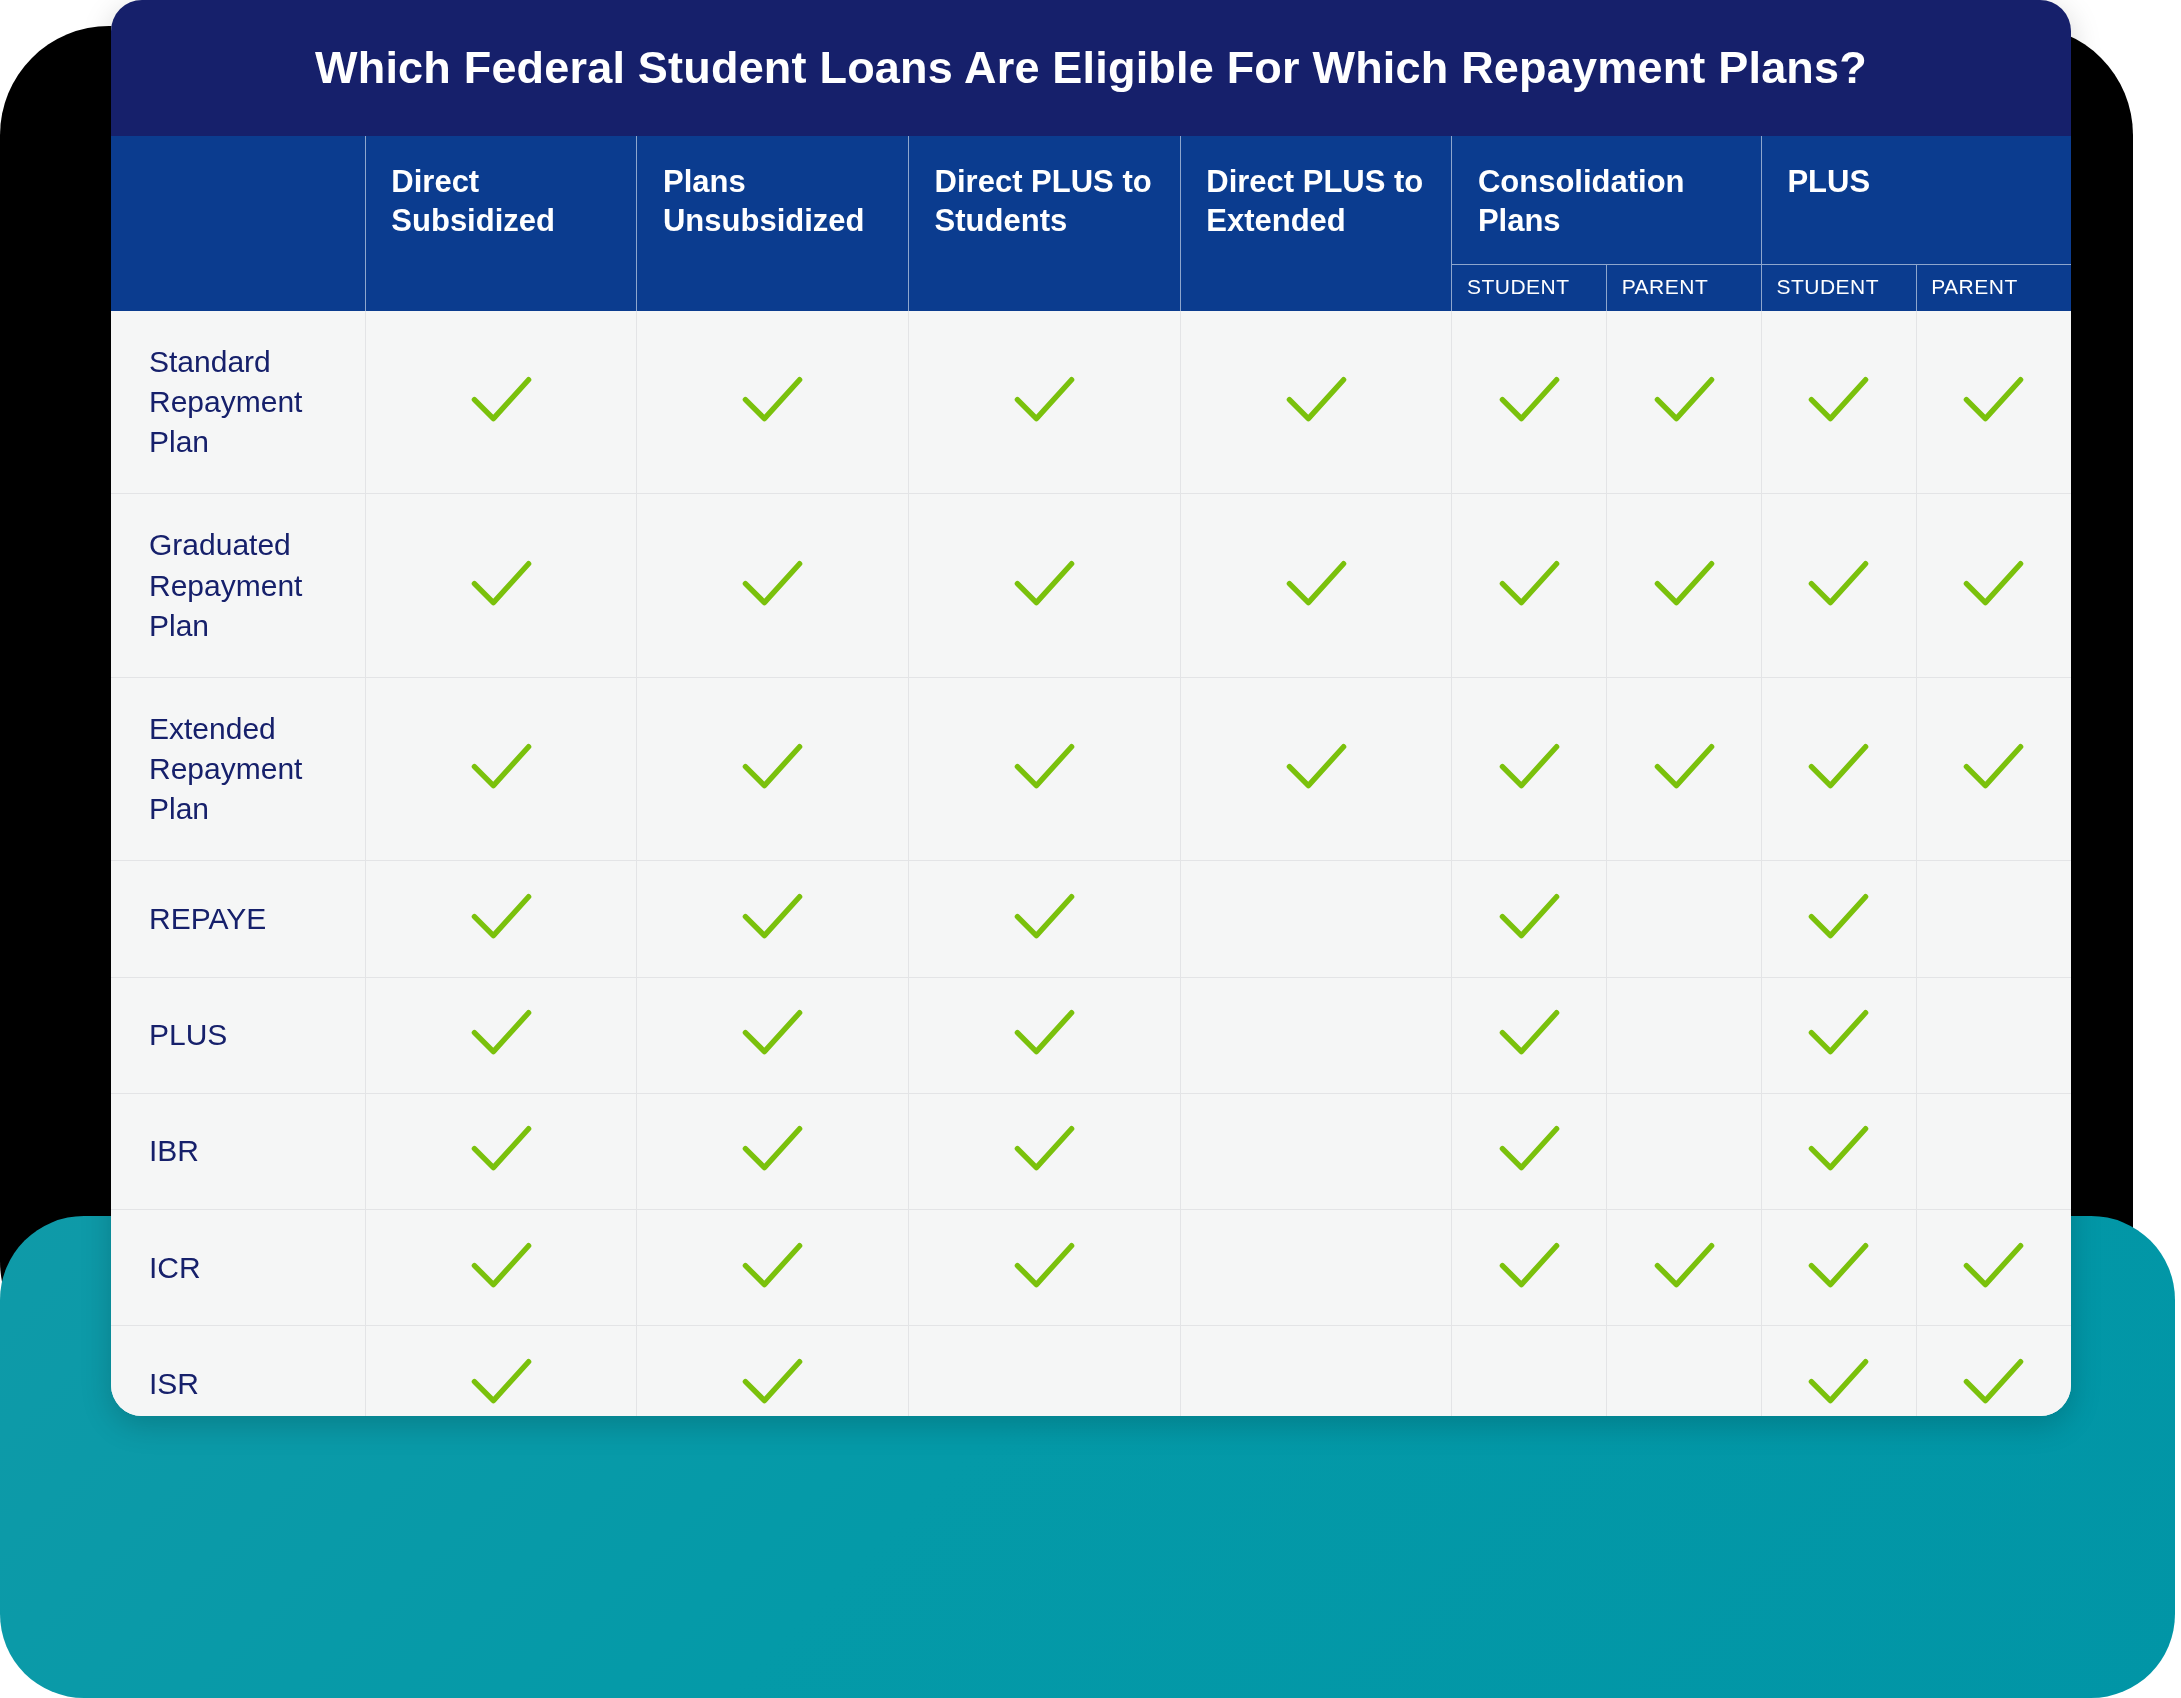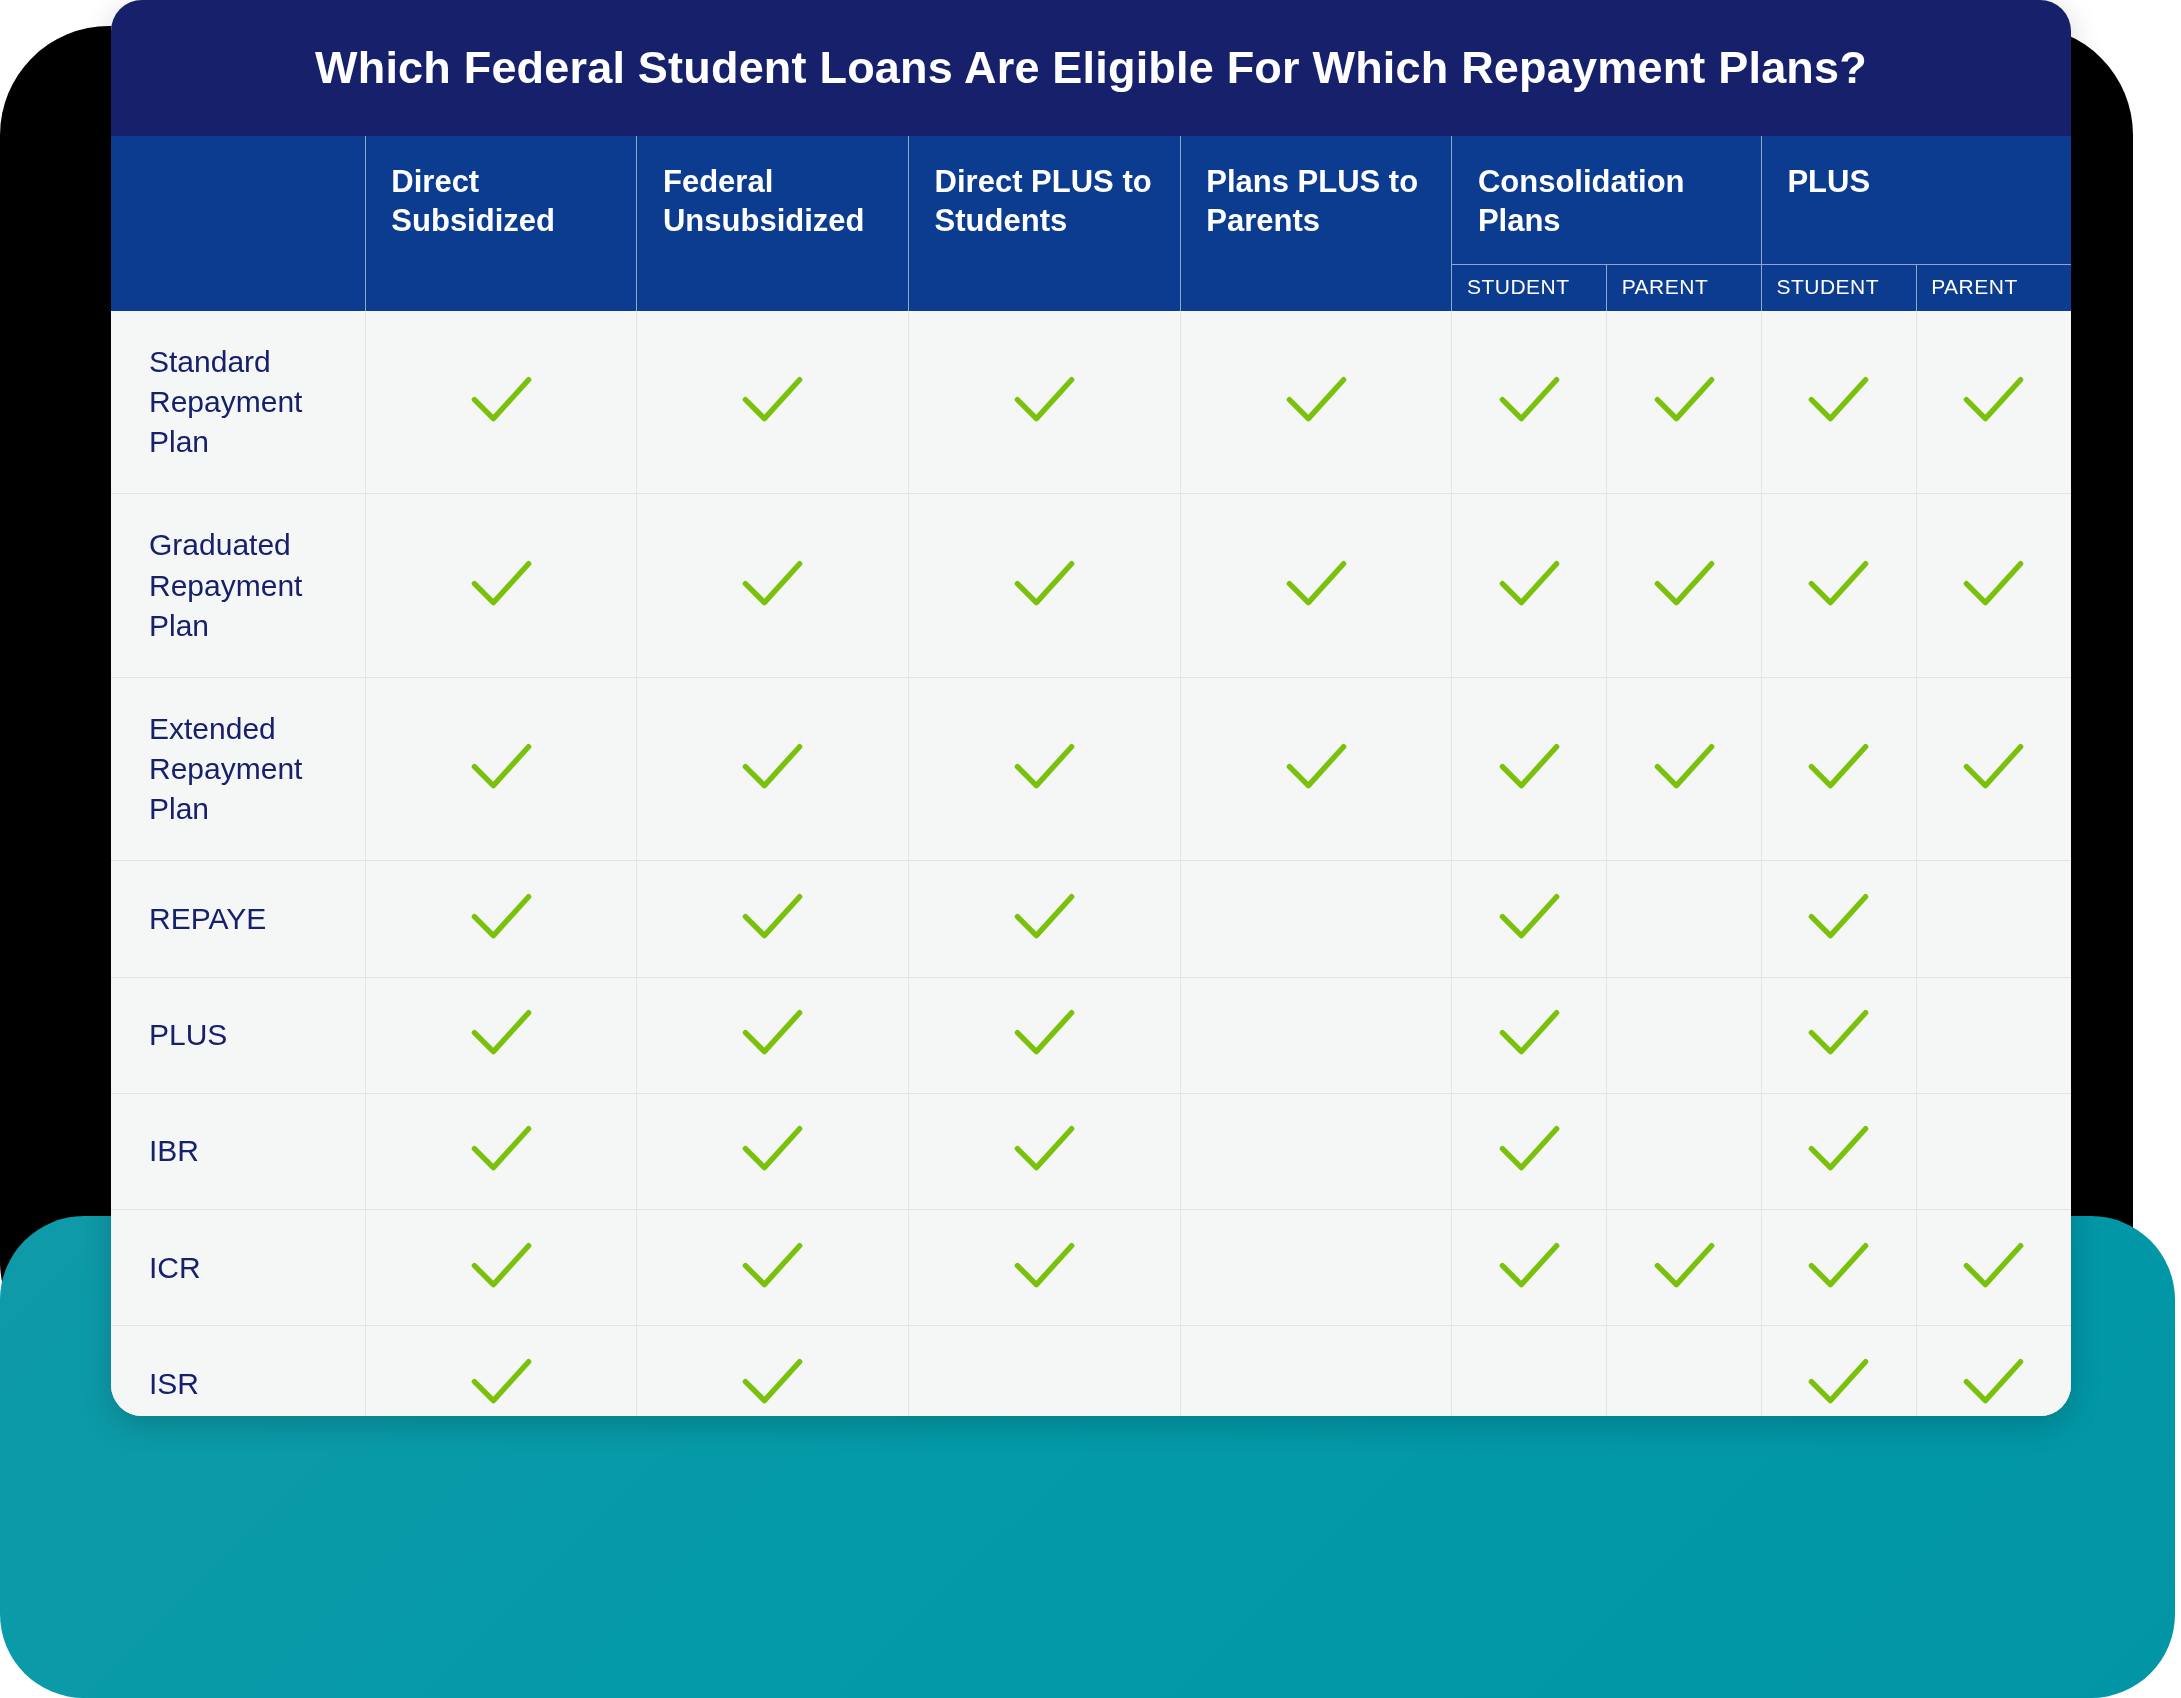--- a/index.html
+++ b/index.html
@@ -153,23 +153,23 @@
         <col class="c-d">
       <col class="c-sub">
         <col class="c-sub">
         <col class="c-sub">
         <col class="c-sub">
     </colgroup>
     <thead>
       <tr>
         <th class="hd blank first" rowspan="2"></th>
         <th class="hd" rowspan="2">Direct Subsidized</th>
-        <th class="hd" rowspan="2">Federal Unsubsidized</th>
+        <th class="hd" rowspan="2">Plans Unsubsidized</th>
         <th class="hd" rowspan="2">Direct PLUS to Students</th>
-        <th class="hd" rowspan="2">Plans PLUS to Parents</th>
+        <th class="hd" rowspan="2">Direct PLUS to Extended</th>
         <th class="hd grp" colspan="2">Consolidation Plans</th>
         <th class="hd grp" colspan="2">PLUS</th>
       </tr>
       <tr>
         <th class="sub">STUDENT</th>
         <th class="sub">PARENT</th>
         <th class="sub">STUDENT</th>
         <th class="sub">PARENT</th>
       </tr>
     </thead>

